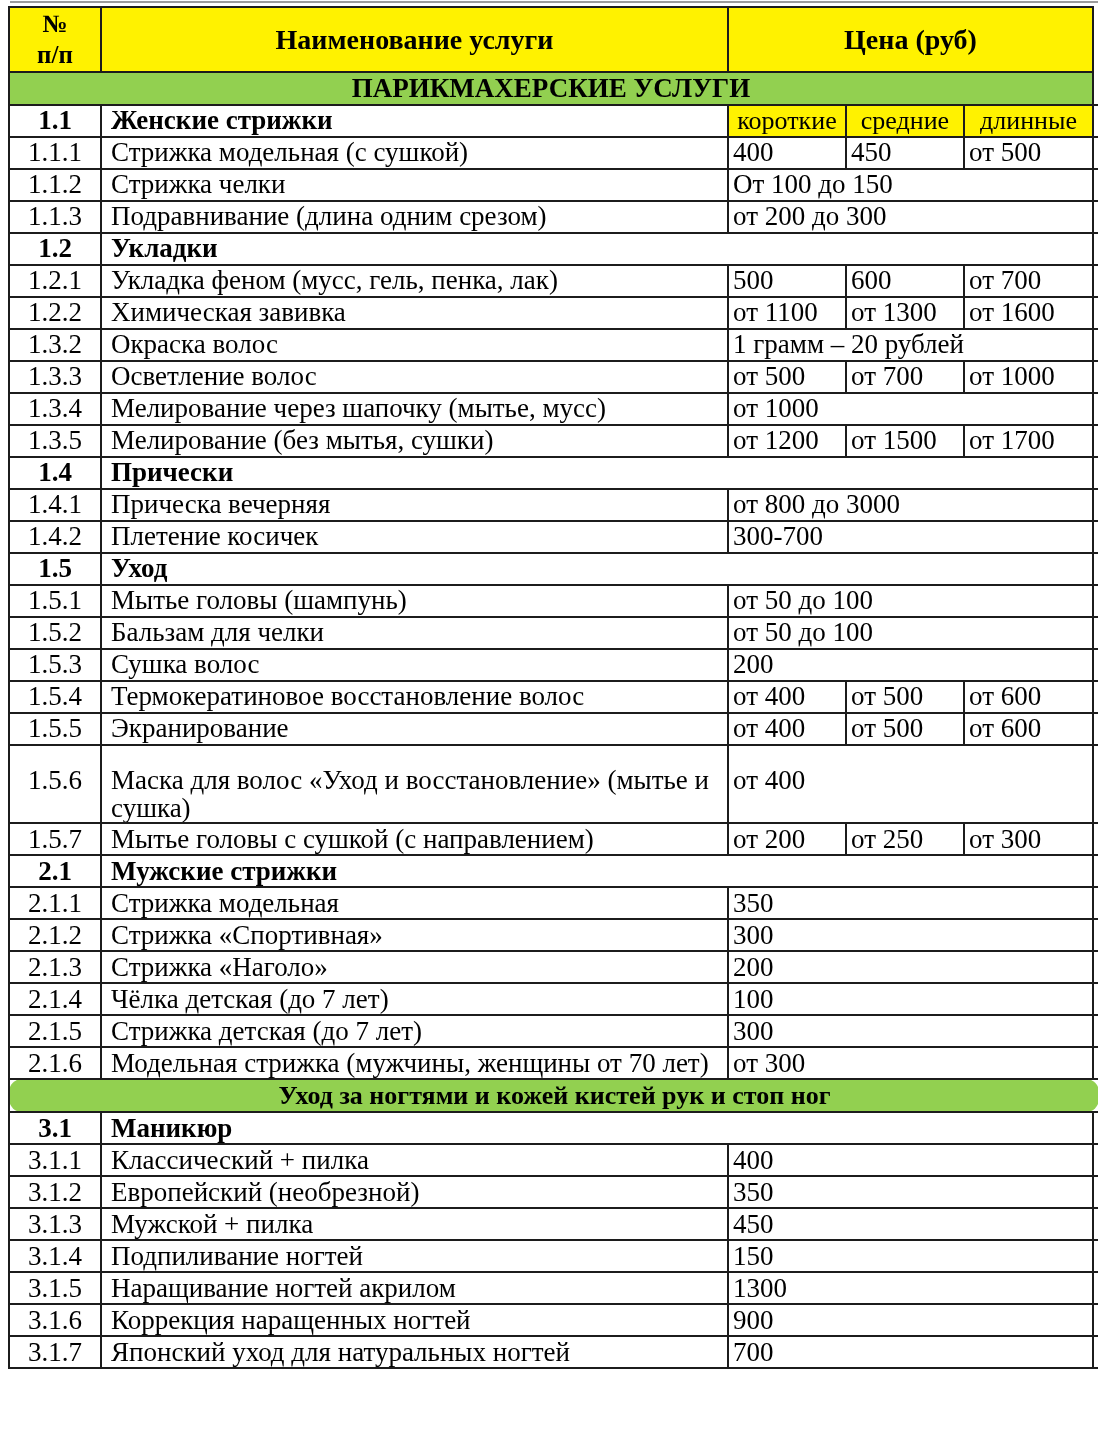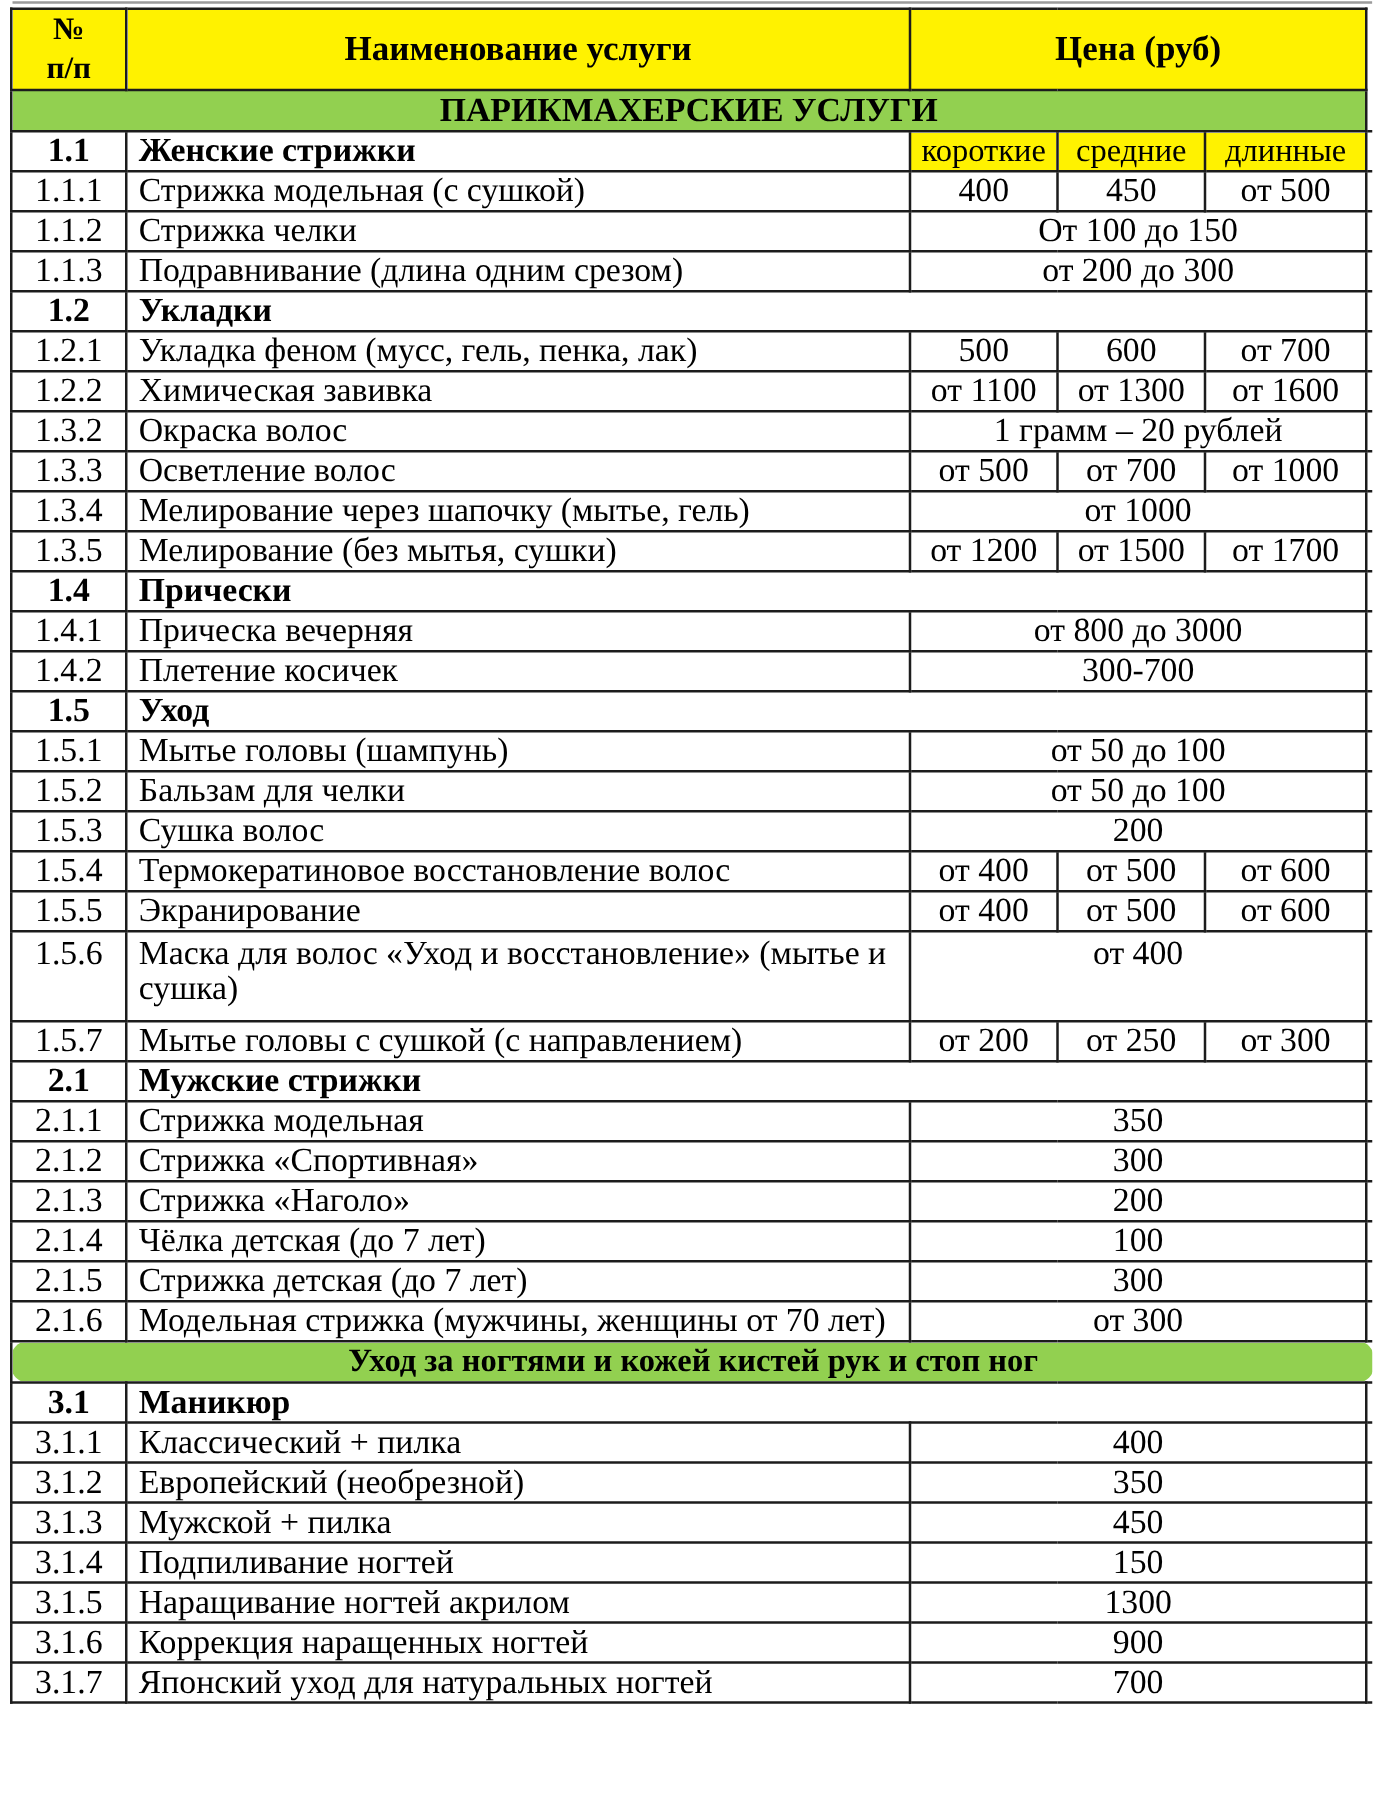--- a/index.html
+++ b/index.html
@@ -27,42 +27,42 @@
     border: 2px solid var(--border, #1c1c1c);
     font-size: 27px;
     line-height: 1.05;
     height: 32px;
     vertical-align: middle;
     padding: 0 4px;
     overflow: hidden;
   }
   td.name  { text-align: left; padding: 0 9px; }
   td.num   { text-align: center; padding: 0 2px; }
-  td.price { text-align: center; }
+  td.price { text-align: left; }
   td.bold  { font-weight: 700; }
   td.sub   { background: var(--yellow, #FFF200); text-align: center; font-size: 26px; margin-left: 35px; }
 
   tr.header-row td { height: 62px; }
   td.h {
     background: var(--yellow, #FFF200);
     font-weight: 700; text-align: center; font-size: 28px;
   }
   td.h.numh { font-size: 25px; white-space: pre-line; line-height: 1.25; }
 
   td.band {
     background: var(--green, #92D050);
     font-weight: 700; text-align: center;
     font-size: 27px; height: 33px;
   }
   td.band.bleed { border-right: none; font-size: 26px; border-radius: 13px; }
 
   td.sliver { background: #fff; border-right: none; padding: 0; }
   td.sliver.noline { border-top: none; border-bottom: none; }
 
-  tr.tall td { height: 72px; vertical-align: top; padding-top: 2px; }
+  tr.tall td { height: 72px; vertical-align: top; padding-top: 20px; }
 </style>
 </head>
 <body>
 
 <div class="page">
   <div class="top-hairline"></div>
   <table class="price">
     <colgroup>
       <col style="width:92px">
       <col style="width:627px">
@@ -141,21 +141,21 @@
         <tr>
           <td class="num">1.3.3</td>
           <td class="name">Осветление волос</td>
           <td class="price">от 500</td>
           <td class="price">от 700</td>
           <td class="price">от 1000</td>
           <td class="sliver"></td>
         </tr>
         <tr>
           <td class="num">1.3.4</td>
-          <td class="name">Мелирование через шапочку (мытье, гель)</td>
+          <td class="name">Мелирование через шапочку (мытье, мусс)</td>
           <td class="price" colspan="3">от 1000</td>
           <td class="sliver"></td>
         </tr>
         <tr>
           <td class="num">1.3.5</td>
           <td class="name">Мелирование (без мытья, сушки)</td>
           <td class="price">от 1200</td>
           <td class="price">от 1500</td>
           <td class="price">от 1700</td>
           <td class="sliver"></td>

